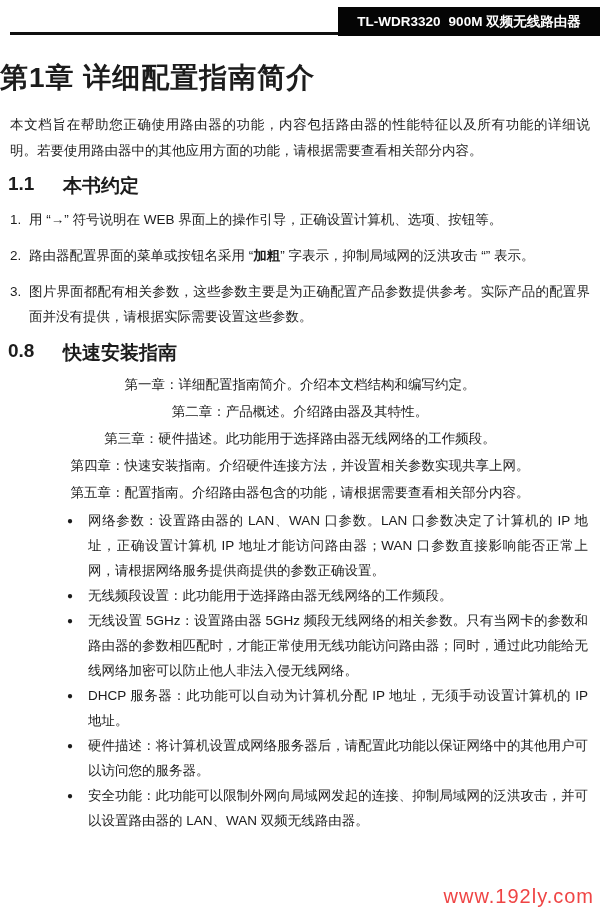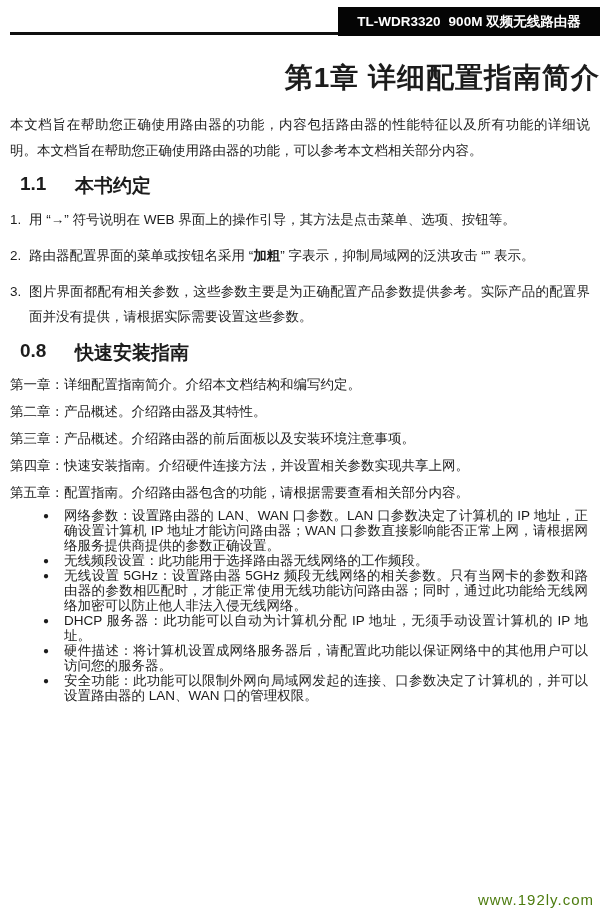--- a/index.html
+++ b/index.html
@@ -21,118 +21,118 @@
     position: absolute; right: 0; top: 7px;
     width: 262px; height: 29px;
     background: #050505; color: #ffffff;
     display: flex; align-items: center; justify-content: center;
     gap: 8px; font-size: 13.5px; font-weight: bold;
     white-space: nowrap;
   }
   
   h1.chapter-title {
     margin: 21px 0 0 0;
-    text-align: right;
+    text-align: left;
     font-size: 28px; font-weight: bold;
     letter-spacing: 1px;
   }
   
   p.intro {
     margin: 15px 10px 0 10px;
     font-size: 13.5px; line-height: 26px;
     text-align: justify;
   }
   
   h2.section {
     display: flex;
-    margin: 9px 10px 0 20px;
+    margin: 9px 10px 0 8px;
     font-size: 19px; font-weight: bold;
   }
   h2.section .secnum { width: 55px; flex: none; }
   
   ol.conventions {
     list-style: none; margin: 8px 10px 0 10px; padding: 0;
     font-size: 13.5px; line-height: 25px;
   }
   ol.conventions li { display: flex; margin-bottom: 11px; }
   ol.conventions .num { width: 19px; flex: none; }
   ol.conventions .txt { flex: 1; text-align: justify; }
   
-  .chapters { margin: 6px 10px 0 10px; font-size: 13.5px; }
+  .chapters { margin: 6px 10px 0 10px; font-size: 13.5px; text-align: center; }
   .chapters p { margin: 0 0 1px 0; line-height: 26px; }
   
   ul.features {
     list-style: none;
     margin: 2px 0 0 0;
-    padding: 0 12px 0 64px;
-    font-size: 13.5px; line-height: 15px;
+    padding: 0 12px 0 88px;
+    font-size: 13.5px; line-height: 25px;
   }
   ul.features li { position: relative; text-align: justify; }
   ul.features li::before {
     content: "●";
     position: absolute; left: -21px; top: 0;
     font-size: 10px;
   }
   
   .watermark {
     position: absolute; right: 6px; bottom: 6px;
-    font-size: 15px; letter-spacing: 1px;
-    color: #4d7c0f;
+    font-size: 20px; letter-spacing: 1px;
+    color: #ef4444;
   }
 </style>
 </head>
 <body>
 
 <div class="topbar">
   <div class="rule"></div>
   <div class="bar">
     <span>TL-WDR3320</span>
     <span>900M 双频无线路由器</span>
   </div>
 </div>
 
 <h1 class="chapter-title">第1章 详细配置指南简介</h1>
 
-<p class="intro">本文档旨在帮助您正确使用路由器的功能，内容包括路由器的性能特征以及所有功能的详细说明。本文档旨在帮助您正确使用路由器的功能，可以参考本文档相关部分内容。</p>
+<p class="intro">本文档旨在帮助您正确使用路由器的功能，内容包括路由器的性能特征以及所有功能的详细说明。若要使用路由器中的其他应用方面的功能，请根据需要查看相关部分内容。</p>
 
 <h2 class="section">
   <span class="secnum">1.1</span>
   <span>本书约定</span>
 </h2>
 
 <ol class="conventions">
   <li>
     <span class="num">1.</span>
-    <span class="txt">用 “→” 符号说明在 WEB 界面上的操作引导，其方法是点击菜单、选项、按钮等。</span>
+    <span class="txt">用 “→” 符号说明在 WEB 界面上的操作引导，正确设置计算机、选项、按钮等。</span>
   </li>
   <li>
     <span class="num">2.</span>
     <span class="txt"><span>路由器配置界面的菜单或按钮名采用 “</span><b>加粗</b><span>” 字表示，抑制局域网的泛洪攻击 “” 表示。</span></span>
   </li>
   <li>
     <span class="num">3.</span>
     <span class="txt">图片界面都配有相关参数，这些参数主要是为正确配置产品参数提供参考。实际产品的配置界面并没有提供，请根据实际需要设置这些参数。</span>
   </li>
 </ol>
 
 <h2 class="section">
   <span class="secnum">0.8</span>
   <span>快速安装指南</span>
 </h2>
 
 <div class="chapters">
   <p>第一章：详细配置指南简介。介绍本文档结构和编写约定。</p>
   <p>第二章：产品概述。介绍路由器及其特性。</p>
-  <p>第三章：产品概述。介绍路由器的前后面板以及安装环境注意事项。</p>
+  <p>第三章：硬件描述。此功能用于选择路由器无线网络的工作频段。</p>
   <p>第四章：快速安装指南。介绍硬件连接方法，并设置相关参数实现共享上网。</p>
   <p>第五章：配置指南。介绍路由器包含的功能，请根据需要查看相关部分内容。</p>
 </div>
 
 <ul class="features">
   <li>网络参数：设置路由器的 LAN、WAN 口参数。LAN 口参数决定了计算机的 IP 地址，正确设置计算机 IP 地址才能访问路由器；WAN 口参数直接影响能否正常上网，请根据网络服务提供商提供的参数正确设置。</li>
   <li>无线频段设置：此功能用于选择路由器无线网络的工作频段。</li>
   <li>无线设置 5GHz：设置路由器 5GHz 频段无线网络的相关参数。只有当网卡的参数和路由器的参数相匹配时，才能正常使用无线功能访问路由器；同时，通过此功能给无线网络加密可以防止他人非法入侵无线网络。</li>
   <li>DHCP 服务器：此功能可以自动为计算机分配 IP 地址，无须手动设置计算机的 IP 地址。</li>
   <li>硬件描述：将计算机设置成网络服务器后，请配置此功能以保证网络中的其他用户可以访问您的服务器。</li>
-  <li>安全功能：此功能可以限制外网向局域网发起的连接、口参数决定了计算机的，并可以设置路由器的 LAN、WAN 口的管理权限。</li>
+  <li>安全功能：此功能可以限制外网向局域网发起的连接、抑制局域网的泛洪攻击，并可以设置路由器的 LAN、WAN 双频无线路由器。</li>
 </ul>
 
 <div class="watermark">www.192ly.com</div>
 
 </body></html>

